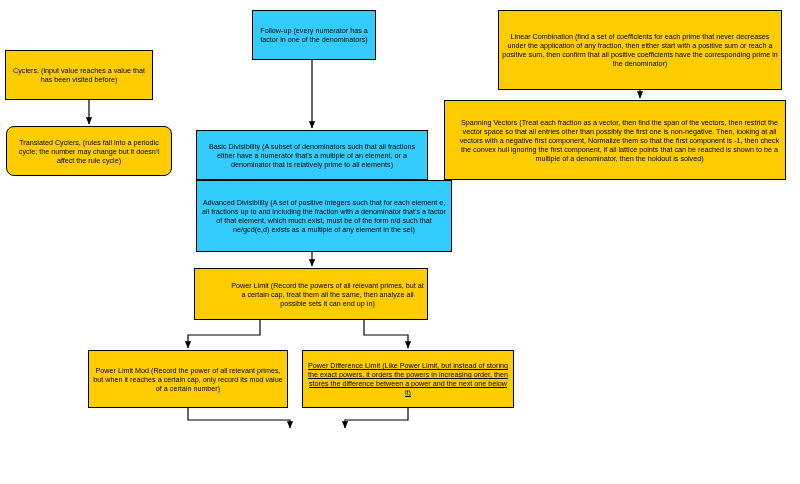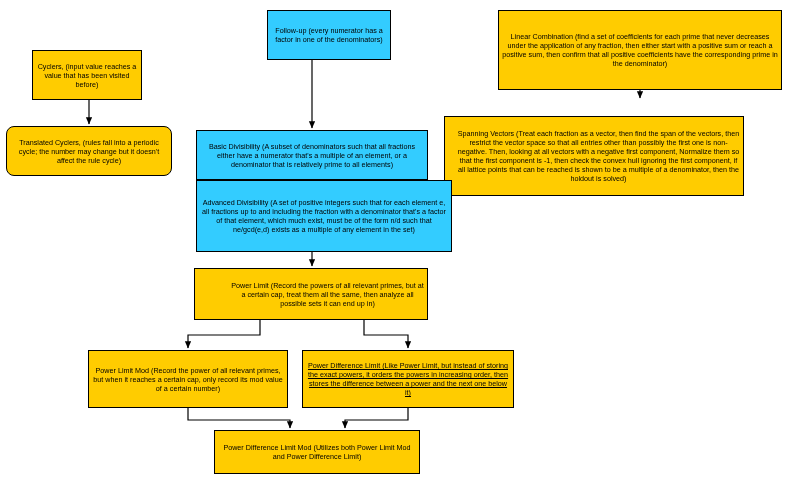--- a/index.html
+++ b/index.html
@@ -61,37 +61,37 @@
       <line x1="640" y1="90" x2="640" y2="98"></line>
       <line x1="312" y1="170" x2="312" y2="178"></line>
       <line x1="312" y1="252" x2="312" y2="266"></line>
       <polyline points="260,320 260,335 188,335 188,348"></polyline>
       <polyline points="364,320 364,335 408,335 408,348"></polyline>
       <polyline points="188,408 188,420 290,420 290,428"></polyline>
       <polyline points="408,408 408,420 345,420 345,428"></polyline>
     </g>
   </svg>
 
-  <div class="node yellow" style="left:32px; top:50px; width:110px; height:50px;">
+  <div class="node yellow" style="left:5px; top:50px; width:148px; height:50px;">
     <span>Cyclers, (input value reaches a value that has been visited before)</span>
   </div>
 
   <div class="node yellow" style="left:6px; top:126px; width:166px; height:50px;border-radius:8px;">
     <span>Translated Cyclers, (rules fall into a periodic cycle; the number may change but it doesn't affect the rule cycle)</span>
   </div>
 
-  <div class="node cyan" style="left:252px; top:10px; width:124px; height:50px;margin-left:15px;">
+  <div class="node cyan" style="left:252px; top:10px; width:124px; height:50px;">
     <span>Follow-up (every numerator has a factor in one of the denominators)</span>
   </div>
 
   <div class="node yellow" style="left:498px; top:10px; width:284px; height:80px;text-align:center;">
     <span>Linear Combination (find a set of coefficients for each prime that never decreases under the application of any fraction, then either start with a positive sum or reach a positive sum, then confirm that all positive coefficients have the corresponding prime in the denominator)</span>
   </div>
 
-  <div class="node yellow" style="left:444px; top:116px; width:300px; height:80px;padding-left:12px;">
+  <div class="node yellow" style="left:444px; top:100px; width:342px; height:80px;padding-left:12px;">
     <span>Spanning Vectors (Treat each fraction as a vector, then find the span of the vectors, then restrict the vector space so that all entries other than possibly the first one is non-negative. Then, looking at all vectors with a negative first component, Normalize them so that the first component is -1, then check the convex hull ignoring the first component, if all lattice points that can be reached is shown to be a multiple of a denominator, then the holdout is solved)</span>
   </div>
 
   <div class="node cyan" style="left:196px; top:130px; width:232px; height:50px;">
     <span>Basic Divisibility (A subset of denominators such that all fractions either have a numerator that's a multiple of an element, or a denominator that is relatively prime to all elements)</span>
   </div>
 
   <div class="node cyan" style="left:196px; top:180px; width:256px; height:72px;">
     <span>Advanced Divisibility (A set of positive integers such that for each element e, all fractions up to and including the fraction with a denominator that's a factor of that element, which much exist, must be of the form n/d such that ne/gcd(e,d) exists as a multiple of any element in the set)</span>
   </div>
@@ -101,17 +101,14 @@
   </div>
 
   <div class="node yellow" style="left:88px; top:350px; width:200px; height:58px;">
     <span>Power Limit Mod (Record the power of all relevant primes, but when it reaches a certain cap, only record its mod value of a certain number)</span>
   </div>
 
   <div class="node yellow" style="left:302px; top:350px; width:212px; height:58px;text-decoration:underline;">
     <span>Power Difference Limit (Like Power Limit, but instead of storing the exact powers, it orders the powers in increasing order, then stores the difference between a power and the next one below it)</span>
   </div>
 
-  <div class="node yellow" style="left:214px; top:430px; width:206px; height:44px;">
-    <span>Power Difference Limit Mod (Utilizes both Power Limit Mod and Power Difference Limit)</span>
-  </div>
 
 </div>
 
 </body></html>

